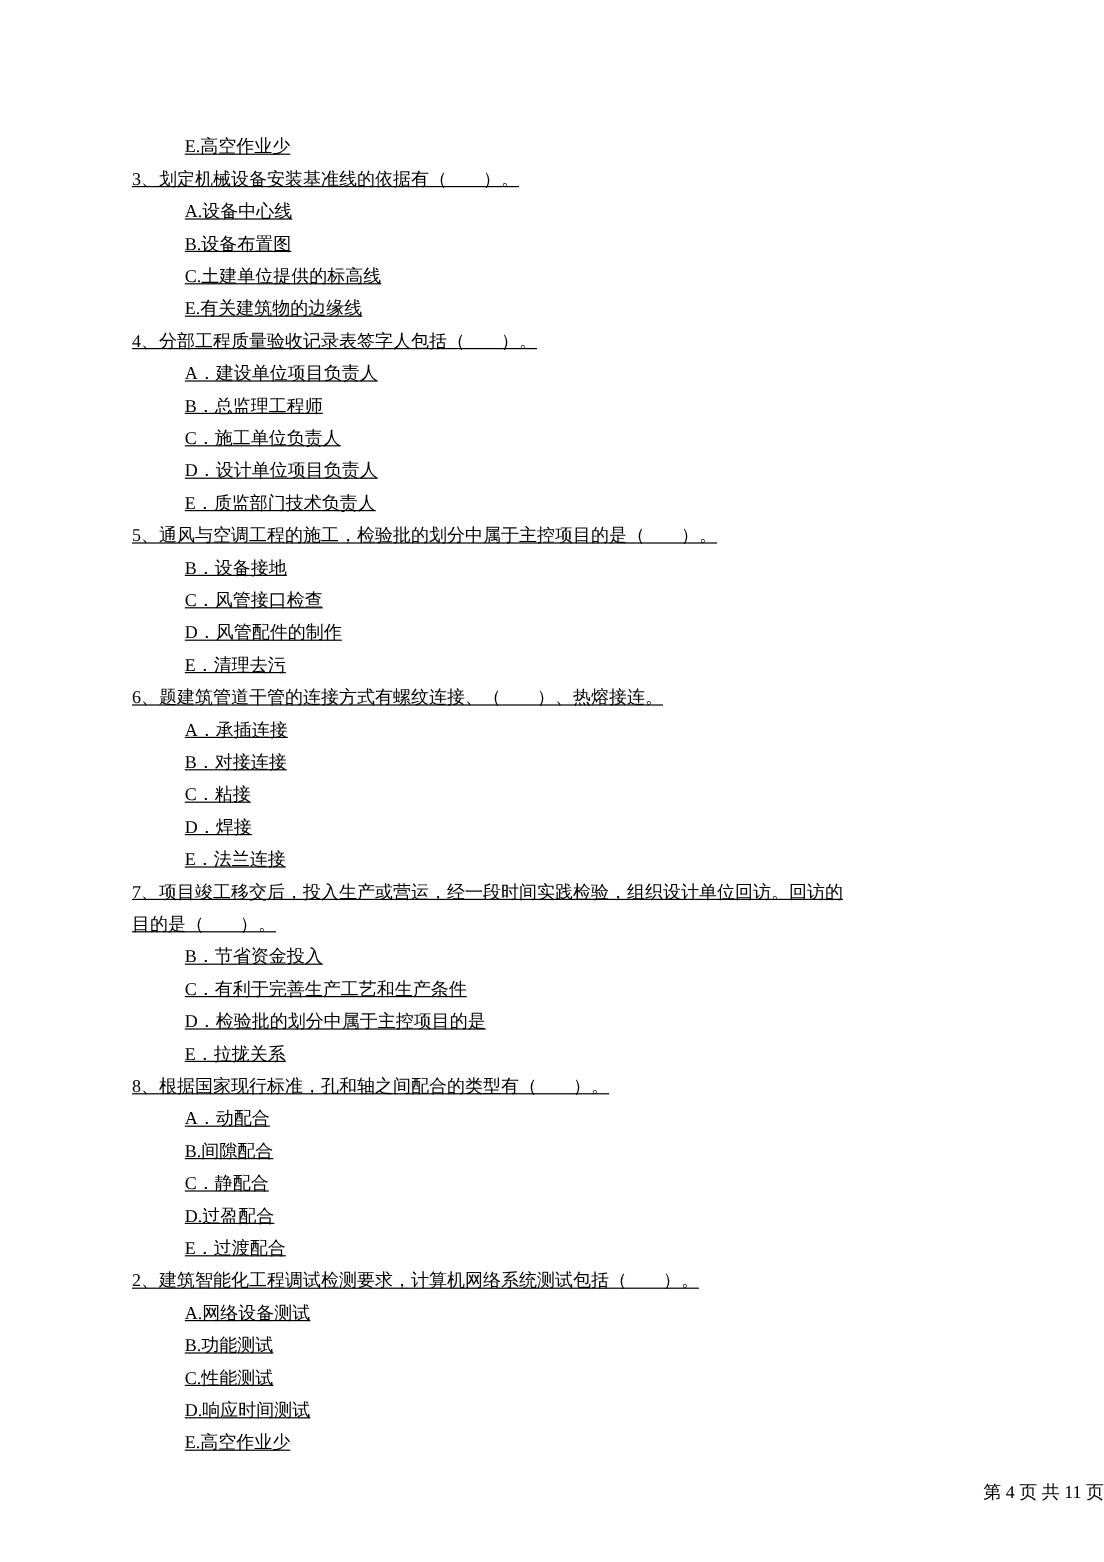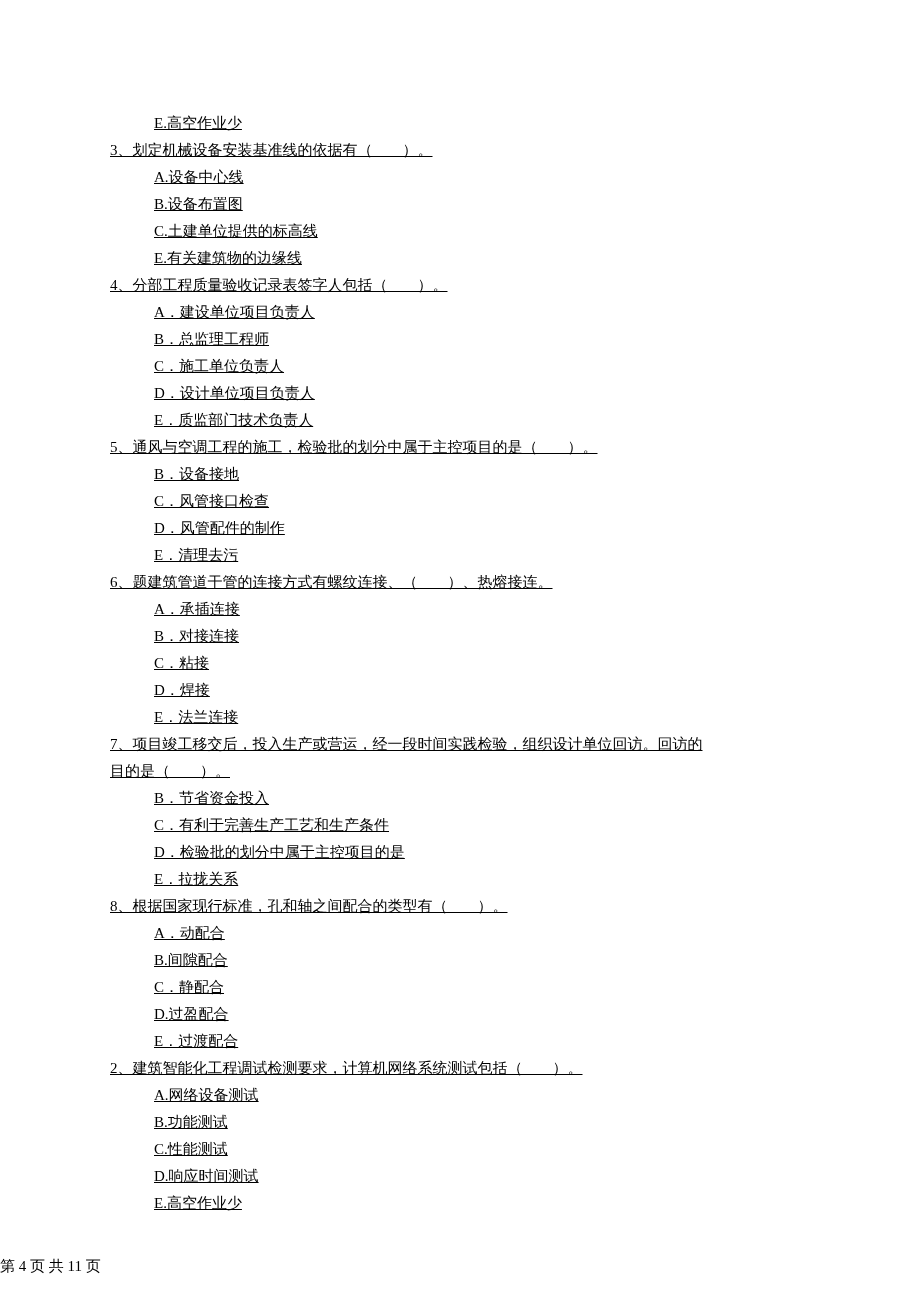--- a/index.html
+++ b/index.html
@@ -26,24 +26,24 @@
       padding-left: 44px;
     }
     .question-line {
       padding-left: 0;
     }
     .question-line-cont {
       padding-left: 0;
     }
     .footer {
       position: absolute;
-      bottom: 22px;
+      bottom: 44px;
       left: 0;
       width: 100%;
-      text-align: left;
+      text-align: right;
       font-size: 15px;
     }
   </style>
 </head>
 <body>
 
 <div class="content">
   <div class="option-line">E.高空作业少</div>
 
   <div class="question-line">3、划定机械设备安装基准线的依据有（　　）。</div>

